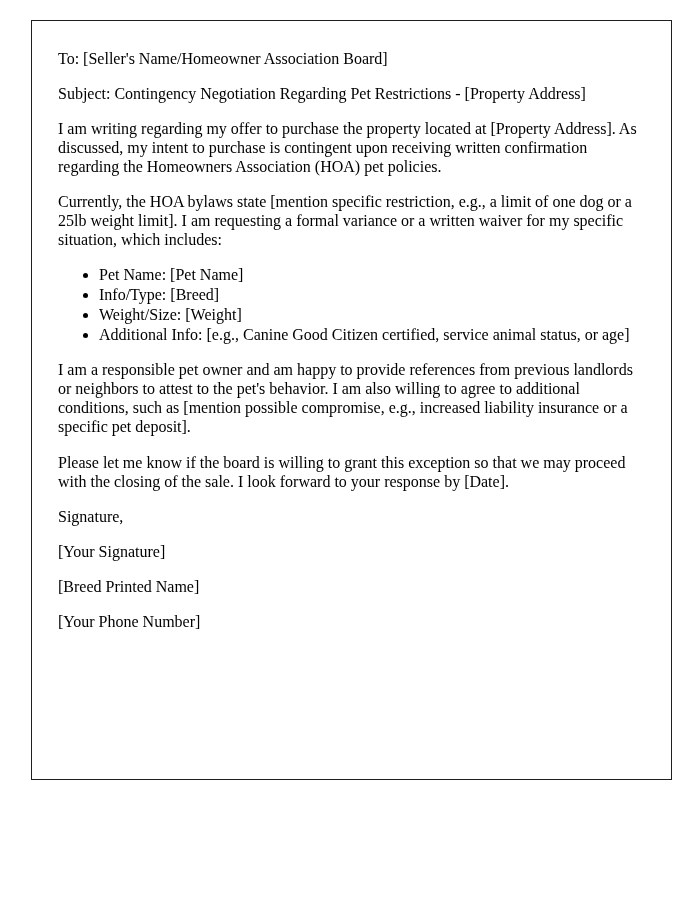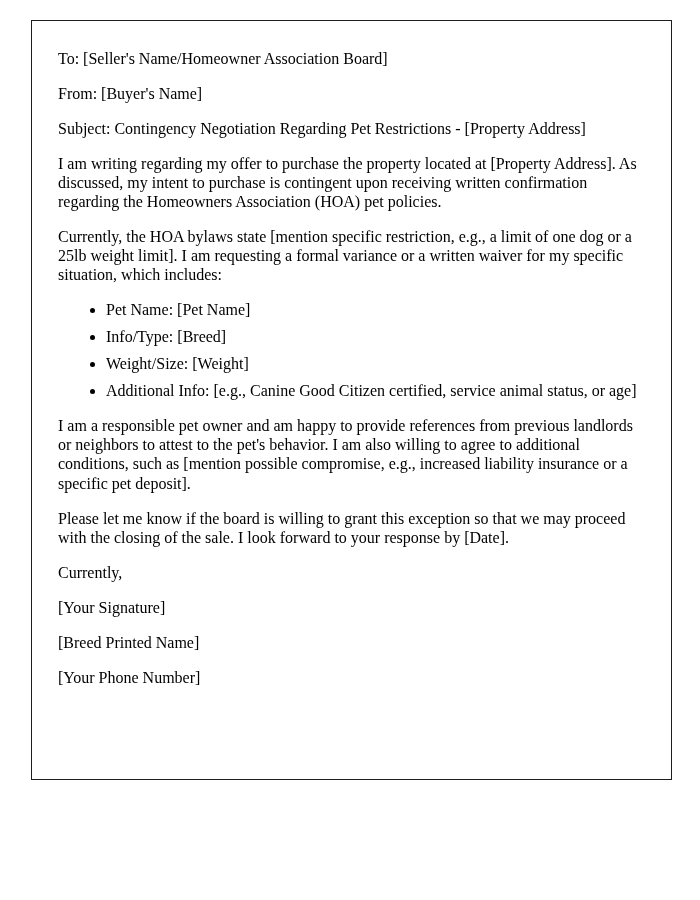--- a/index.html
+++ b/index.html
@@ -30,40 +30,39 @@
   }
   .letter p {
     margin: 16px 0;
   }
   .letter ul {
     margin: 16px 0;
     padding-left: 40px;
     list-style-type: disc;
   }
   .letter li {
-    margin: 8px;
+    margin: 1px;
     padding: 0;
   }
 </style>
 </head>
 <body>
 
 <div class="page">
   <div class="letter">
     <p>To: [Seller's Name/Homeowner Association Board]</p>
-    <p>From: [Buyer's Name]</p>
     <p>Subject: Contingency Negotiation Regarding Pet Restrictions - [Property Address]</p>
     <p>I am writing regarding my offer to purchase the property located at [Property Address]. As discussed, my intent to purchase is contingent upon receiving written confirmation regarding the Homeowners Association (HOA) pet policies.</p>
     <p>Currently, the HOA bylaws state [mention specific restriction, e.g., a limit of one dog or a 25lb weight limit]. I am requesting a formal variance or a written waiver for my specific situation, which includes:</p>
     <ul>
       <li>Pet Name: [Pet Name]</li>
       <li>Info/Type: [Breed]</li>
       <li>Weight/Size: [Weight]</li>
       <li>Additional Info: [e.g., Canine Good Citizen certified, service animal status, or age]</li>
     </ul>
     <p>I am a responsible pet owner and am happy to provide references from previous landlords or neighbors to attest to the pet's behavior. I am also willing to agree to additional conditions, such as [mention possible compromise, e.g., increased liability insurance or a specific pet deposit].</p>
     <p>Please let me know if the board is willing to grant this exception so that we may proceed with the closing of the sale. I look forward to your response by [Date].</p>
-    <p>Currently,</p>
+    <p>Signature,</p>
     <p>[Your Signature]</p>
     <p>[Breed Printed Name]</p>
     <p>[Your Phone Number]</p>
   </div>
 </div>
 
 </body></html>

